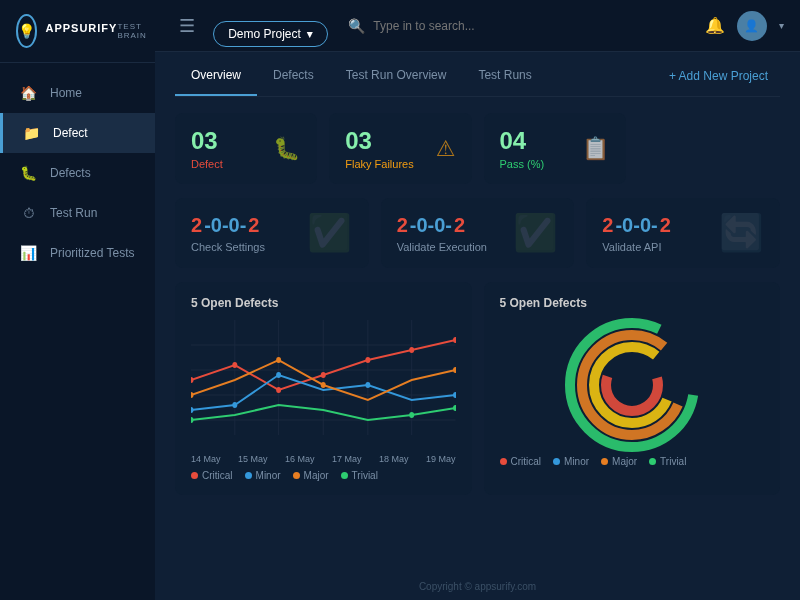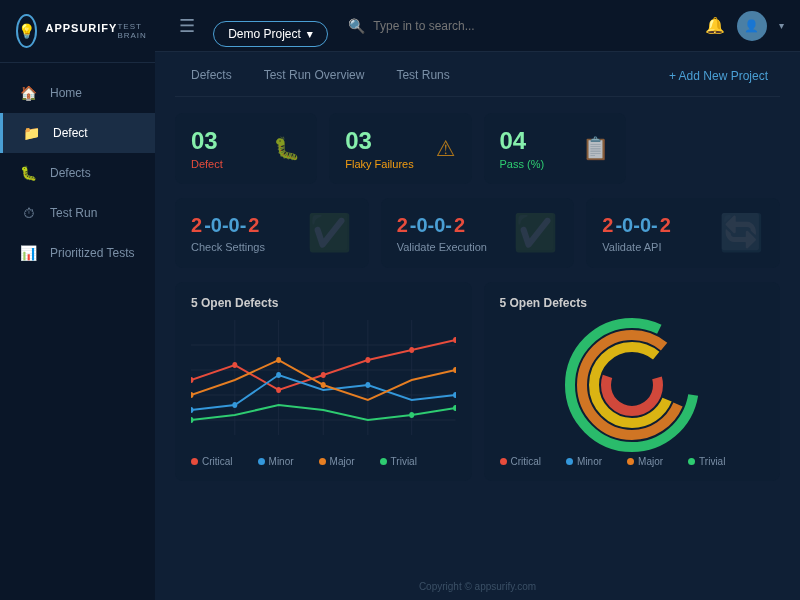--- a/index.html
+++ b/index.html
@@ -60,21 +60,21 @@
     .metric-label { font-size: 11px; color: #7a8fa6; }
 
     
     .charts-row { display: grid; grid-template-columns: 1fr 1fr; gap: 12px; }
     .chart-card { background: #0d1e33; border-radius: 8px; padding: 14px 16px; }
     .chart-title { font-size: 12px; color: #ccc; margin-bottom: 10px; font-weight: 600; }
 
     
     .line-chart-area { width: 100%; height: 130px; position: relative; }
     .chart-x-labels { display: flex; justify-content: space-between; font-size: 9px; color: #7a8fa6; margin-top: 4px; }
-    .chart-legend { display: flex; gap: 25px; margin-top: 6px; flex-wrap: wrap; }
+    .chart-legend { display: flex; gap: 12px; margin-top: 6px; flex-wrap: wrap; }
     .legend-item { display: flex; align-items: center; gap: 4px; font-size: 10px; color: #7a8fa6; }
     .legend-dot { width: 7px; height: 7px; border-radius: 50%; }
 
     
     .donut-area { display: flex; align-items: center; justify-content: center; height: 130px; }
 
     
     .footer { text-align: center; padding: 8px; font-size: 10px; color: #3a4f65; }
   </style>
 </head>
@@ -129,20 +129,21 @@
       <div class="header-right">
         <span class="bell-icon">🔔</span>
         <div class="avatar">👤</div>
         <span style="color:#7a8fa6;font-size:10px;">▾</span>
       </div>
     </div>
 
     <div class="content">
 
       <div class="tabs">
+        <div class="tab active">Overview</div>
         <div class="tab">Defects</div>
         <div class="tab">Test Run Overview</div>
         <div class="tab">Test Runs</div>
         <div class="add-project-btn">+ Add New Project</div>
       </div>
 
       <div class="stats-row">
         <div class="stat-card">
           <div>
             <div class="stat-num">03</div>
@@ -247,20 +248,28 @@
               <circle cx="106" cy="40" r="3" fill="#e67e22"></circle>
               <circle cx="160" cy="65" r="3" fill="#e67e22"></circle>
               <circle cx="320" cy="50" r="3" fill="#e67e22"></circle>
 
               <polyline points="0,100 53,95 106,85 160,90 214,100 267,95 320,88" fill="none" stroke="#2ecc71" stroke-width="2"></polyline>
               <circle cx="0" cy="100" r="3" fill="#2ecc71"></circle>
               <circle cx="267" cy="95" r="3" fill="#2ecc71"></circle>
               <circle cx="320" cy="88" r="3" fill="#2ecc71"></circle>
             </svg>
           </div>
+          <div class="chart-x-labels">
+            <span>14 May</span>
+            <span>15 May</span>
+            <span>16 May</span>
+            <span>17 May</span>
+            <span>18 May</span>
+            <span>19 May</span>
+          </div>
           <div class="chart-legend">
             <div class="legend-item">
               <div class="legend-dot" style="background:#e74c3c;"></div>
               <span>Critical</span>
             </div>
             <div class="legend-item">
               <div class="legend-dot" style="background:#3498db;"></div>
               <span>Minor</span>
             </div>
             <div class="legend-item">

